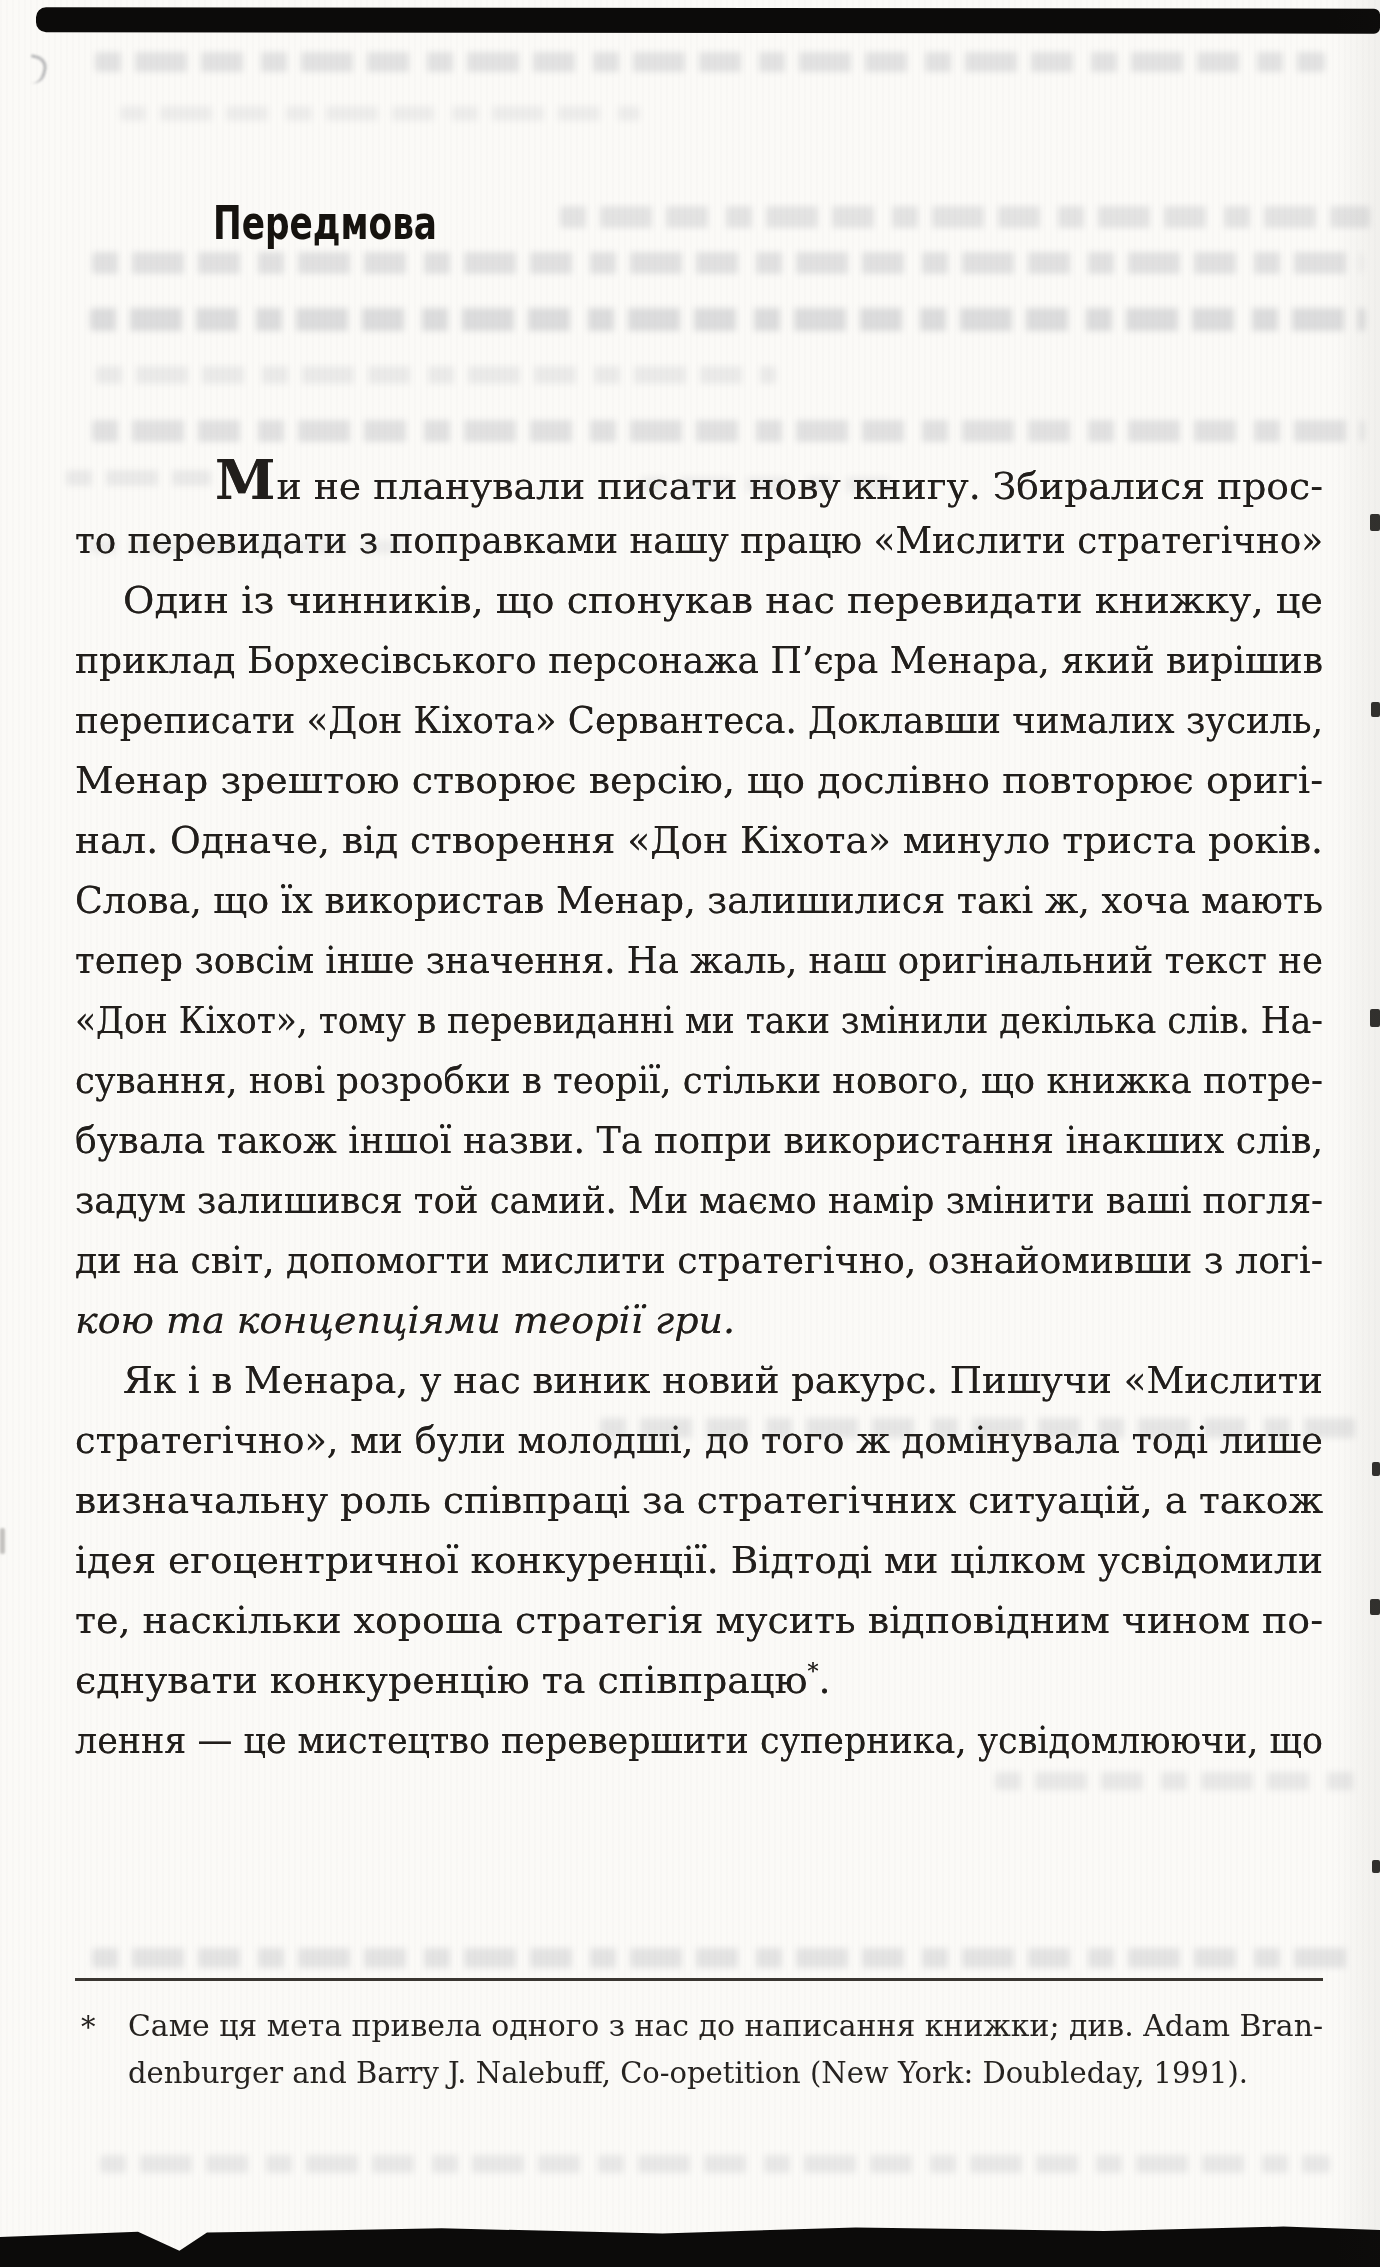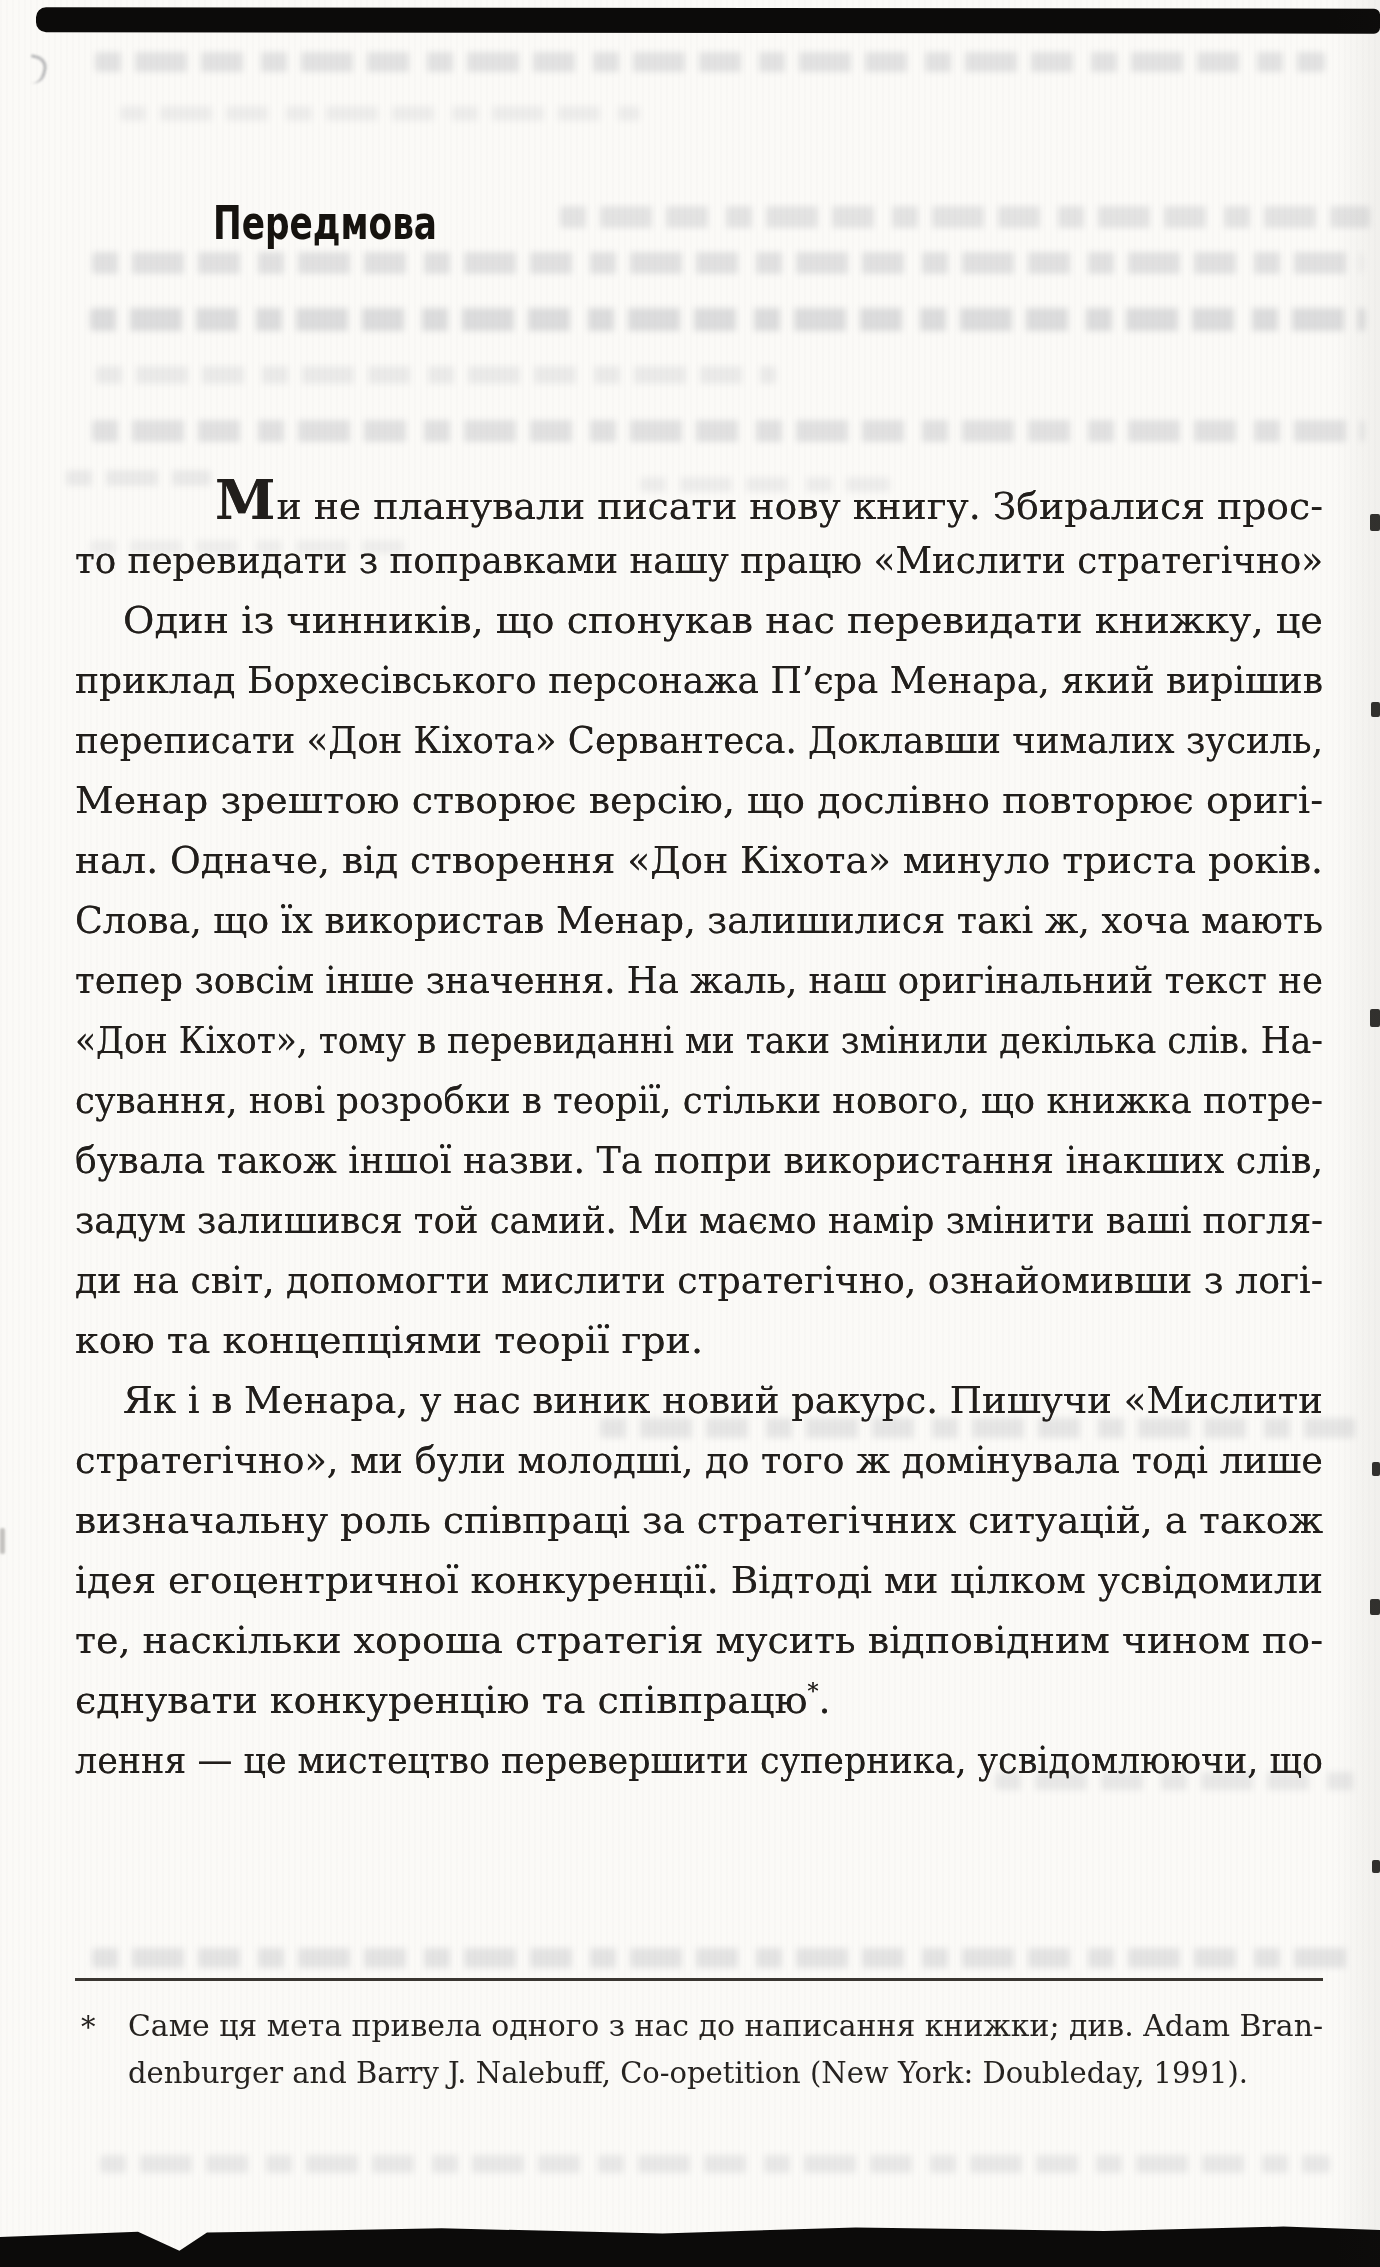--- a/index.html
+++ b/index.html
@@ -26,21 +26,20 @@
     position:absolute;left:213px;top:196px;width:224px;height:56px;
     font-family:"DejaVu Sans", sans-serif;font-weight:bold;
     font-size:46px;line-height:54px;color:#16130f;white-space:nowrap;
   }
 
   
   .body-text{
     position:absolute;left:75px;top:450px;width:1248px;
     font-size:38px;color:#211e1b;
     text-shadow:0 0 .6px rgba(33,30,27,.75);
-    margin-top:20px;
   }
   .line{height:60px;line-height:60px;overflow:visible;white-space:nowrap;}
   .fit{display:inline-block;white-space:nowrap;transform-origin:0 62%;}
   .ind  .fit{margin-left:48px;}
   .first .fit{margin-left:140px;}
   .dropcap{font-size:55px;font-weight:bold;letter-spacing:1px;}
   .it{font-style:italic;}
   .sup{vertical-align:super;font-size:0.58em;line-height:0;}
 
   
@@ -111,21 +110,21 @@
       <div class="line"><span class="fit" style="transform: scaleX(0.935171);"><span>переписати «Дон Кіхота» Сервантеса. Доклавши чималих зусиль,</span></span></div>
       <div class="line"><span class="fit" style="transform: scaleX(0.997228);"><span>Менар зрештою створює версію, що дослівно повторює оригі-</span></span></div>
       <div class="line"><span class="fit" style="transform: scaleX(0.986586);"><span>нал. Одначе, від створення «Дон Кіхота» минуло триста років.</span></span></div>
       <div class="line"><span class="fit" style="transform: scaleX(0.958675);"><span>Слова, що їх використав Менар, залишилися такі ж, хоча мають</span></span></div>
       <div class="line"><span class="fit" style="transform: scaleX(0.934777);"><span>тепер зовсім інше значення. На жаль, наш оригінальний текст не</span></span></div>
       <div class="line"><span class="fit" style="transform: scaleX(0.907183);"><span>«Дон Кіхот», тому в перевиданні ми таки змінили декілька слів. На-</span></span></div>
       <div class="line"><span class="fit" style="transform: scaleX(0.932039);"><span>сування, нові розробки в теорії, стільки нового, що книжка потре-</span></span></div>
       <div class="line"><span class="fit" style="transform: scaleX(0.956963);"><span>бувала також іншої назви. Та попри використання інакших слів,</span></span></div>
       <div class="line"><span class="fit" style="transform: scaleX(0.933259);"><span>задум залишився той самий. Ми маємо намір змінити ваші погля-</span></span></div>
       <div class="line"><span class="fit" style="transform: scaleX(0.955532);"><span>ди на світ, допомогти мислити стратегічно, ознайомивши з логі-</span></span></div>
-      <div class="line"><span class="fit" style="transform: none;"><span>кою та концепціями теорії гри.</span></span></div>
+      <div class="line"><span class="fit" style="transform: none; font-style: italic;"><span>кою та концепціями теорії гри.</span></span></div>
       <div class="line ind"><span class="fit" style="transform: scaleX(0.973878);"><span>Як і в Менара, у нас виник новий ракурс. Пишучи «Мислити</span></span></div>
       <div class="line"><span class="fit" style="transform: scaleX(0.963404);"><span>стратегічно», ми були молодші, до того ж домінувала тоді лише</span></span></div>
       <div class="line"><span class="fit" style="transform: scaleX(0.989396);"><span>визначальну роль співпраці за стратегічних ситуацій, а також</span></span></div>
       <div class="line"><span class="fit" style="transform: scaleX(0.989102);"><span>ідея егоцентричної конкуренції. Відтоді ми цілком усвідомили</span></span></div>
       <div class="line"><span class="fit" style="transform: scaleX(0.998924);"><span>те, наскільки хороша стратегія мусить відповідним чином по-</span></span></div>
       <div class="line"><span class="fit" style="transform: none;"><span>єднувати конкуренцію та співпрацю</span><span class="sup">*</span><span>.</span></span></div>
       <div class="line"><span class="fit" style="transform: scaleX(0.918343);"><span>лення — це мистецтво перевершити суперника, усвідомлюючи, що</span></span></div>
     </div>
 
   <div class="footnote">

